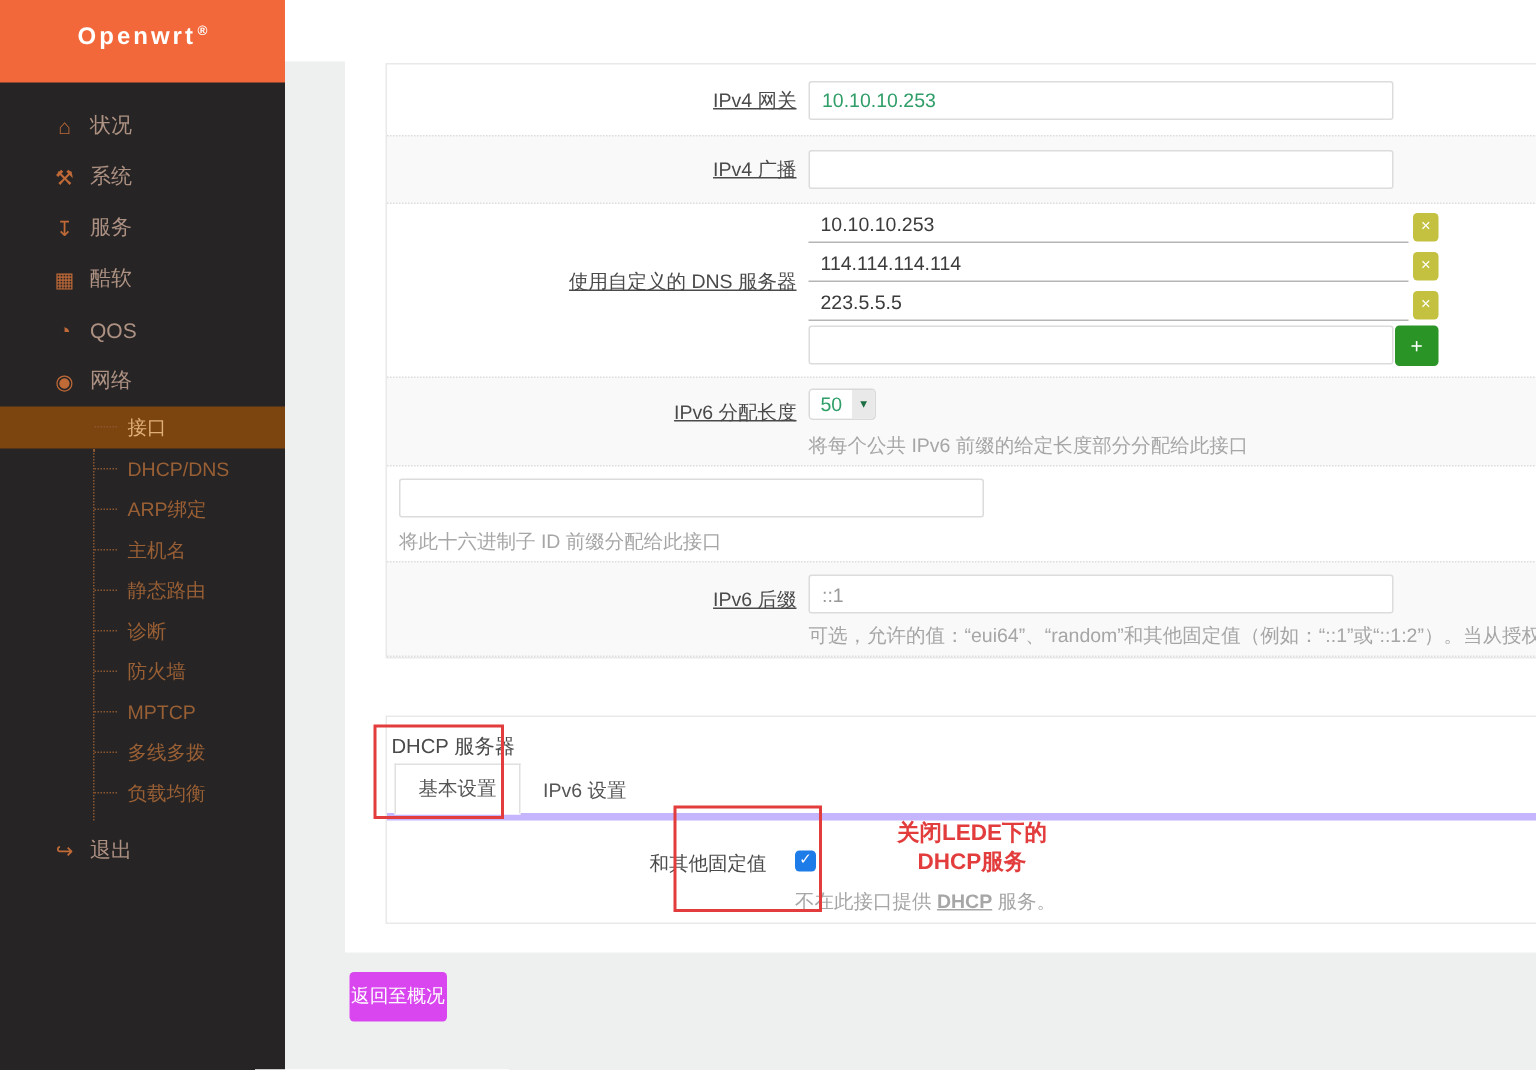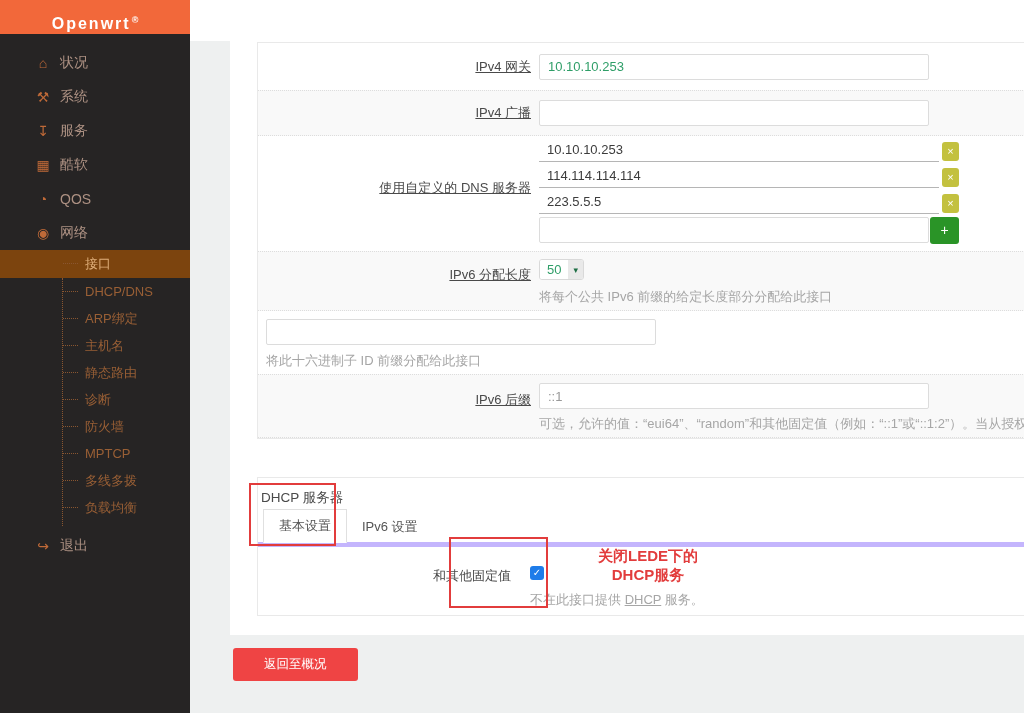--- a/index.html
+++ b/index.html
@@ -1,21 +1,21 @@
 <!DOCTYPE html>
 <html><head>
 <meta charset="utf-8">
 <style>
   * { margin:0; padding:0; box-sizing:border-box; }
   html,body { width:1024px; height:713px; overflow:hidden; }
   body { font-family:"Liberation Sans","DejaVu Sans",sans-serif; background:#ffffff; position:relative; font-size:13px; color:#4a4a4a; }
 
   
   .sidebar { position:absolute; left:0; top:0; width:190px; height:713px; background:#262424; z-index:5; }
-  .logo { height:34px; background:#f2683a; color:#fff; text-align:center; line-height:41px; font-size:16px; font-weight:bold; letter-spacing:2px; }
+  .logo { height:55px; background:#f2683a; color:#fff; text-align:center; line-height:41px; font-size:16px; font-weight:bold; letter-spacing:2px; }
   .logo sup { font-size:9px; letter-spacing:0; margin-left:1px; }
   .menu { list-style:none; padding-top:12px; }
   .menu-item { height:34px; display:flex; align-items:center; padding-left:60px; color:#ad9183; font-size:14px; cursor:pointer; position:relative; }
   .menu-item .micon { position:absolute; left:34px; width:18px; text-align:center; color:#c06a38; font-size:14px; }
   .submenu { list-style:none; position:relative; }
   .tree-line { position:absolute; left:62px; top:28px; height:248px; border-left:1px dotted #8a5630; }
   .sub-item { height:27px; line-height:27px; padding-left:85px; color:#995f35; font-size:13px; position:relative; cursor:pointer; }
   .sub-item::before { content:""; position:absolute; left:63px; top:13px; width:15px; border-top:1px dotted #8a5630; }
   .sub-item.active { height:28px; line-height:28px; background:#7c440e; color:#dfae79; }
   .logout-item { margin-top:8px; }
@@ -64,30 +64,30 @@
   
   .legend { padding:11px 0 0 3px; font-size:13.5px; color:#4a4a4a; }
   .tabbar { margin-top:9px; border-bottom:5px solid #c4b5fd; padding-left:5px; height:31px; display:flex; align-items:flex-end; }
   .tab { padding:7px 15px; font-size:13px; color:#555; cursor:pointer; margin-bottom:-1px; }
   .tab.active { background:#fff; border:1px solid #e0e0e0; border-bottom:1px solid #fff; }
   .ignore-row { display:flex; padding-top:17px; }
   .ignore-lbl { width:253px; text-align:right; padding-top:3px; color:#4a4a4a; flex-shrink:0; }
   .ignore-fld { margin-left:19px; }
   .cbx { display:inline-block; width:14px; height:14px; background:#1e7ce9; border-radius:3px; color:#fff; font-size:10px; line-height:14px; text-align:center; cursor:pointer; }
   .ignore-help { margin-top:11px; color:#a6a6a6; font-size:13px; }
-  .ignore-help a { color:#a6a6a6; text-decoration:underline; }
+  .ignore-help a { color:#a6a6a6; text-decoration:underline;font-weight:bold; }
 
   
   .redbox { position:absolute; border:2px solid #e23c3c; z-index:20; pointer-events:none; }
   .redbox1 { left:59px; top:483px; width:87px; height:63px; }
   .redbox2 { left:259px; top:537px; width:99px; height:71px; }
   .rednote { position:absolute; left:383px; top:546px; width:150px; text-align:center; color:#e23c3c; font-size:15px; font-weight:600; line-height:19px; z-index:20; }
 
   
-  .back-btn { position:absolute; left:43px; top:648px; background:#ef4444; color:#fff; border:none; border-radius:3px; padding:8px 31px; font-size:12.5px; cursor:pointer; font-family:inherit; }
+  .back-btn { position:absolute; left:43px; top:648px; background:#d946ef; color:#fff; border:none; border-radius:3px; padding:8px 1px; font-size:12.5px; cursor:pointer; font-family:inherit; }
 </style>
 </head>
 <body>
 
 <div class="sidebar">
   <div class="logo"><span>Openwrt</span><sup>®</sup></div>
 
   <ul class="menu">
     <li class="menu-item">
         <span class="micon">⌂</span>

